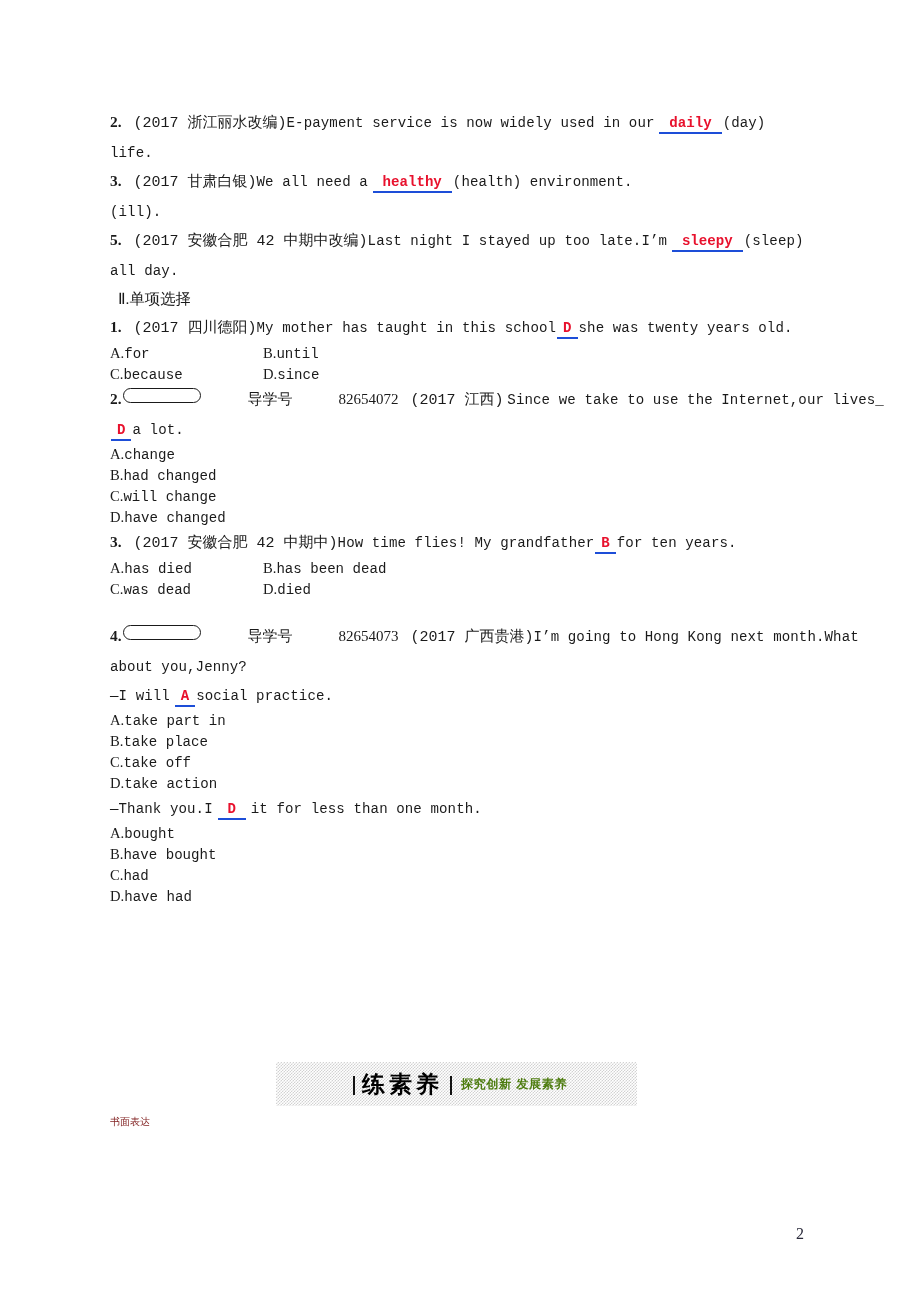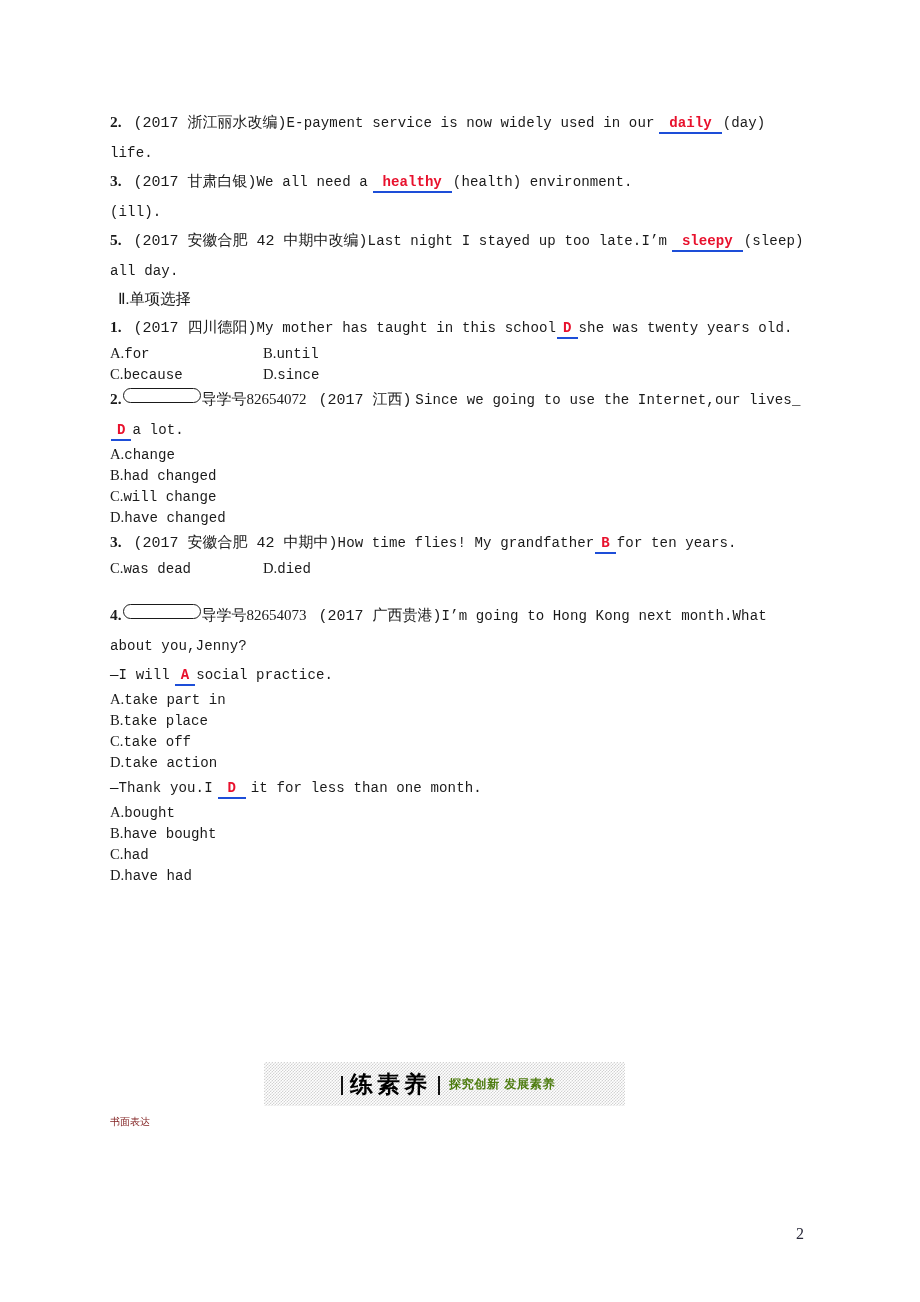--- a/index.html
+++ b/index.html
@@ -85,20 +85,21 @@
     border: 1.4px solid #1a1a1a;
     border-radius: 9px;
     vertical-align: 1px;
     margin: 0 1px 0 1px;
     background: #ffffff;
   }
 
   .dxh {
     font-family: "Liberation Serif", "DejaVu Serif", serif;
     font-size: 15px;
+    margin-left: 46px;
   }
 
   
   .choices { line-height: 20px; }
   .choice-row { white-space: nowrap; }
   .choice {
     display: inline-block;
     font-size: 14.1px;
   }
   .choice .lbl {
@@ -108,21 +109,21 @@
   .choice .txt {
     font-family: "Liberation Mono", "DejaVu Sans Mono", monospace;
     font-size: 14.1px;
   }
   .col1 { width: 153px; }
   .spacer-md { height: 22px; }
 
   
   .banner-wrap {
     position: absolute;
-    left: 264px;
+    left: 276px;
     top: 1062px;
     width: 361px;
     height: 44px;
   }
   .banner {
     position: absolute;
     inset: 0;
     background-color: #ffffff;
     background-image:
       linear-gradient(45deg,  #d2d2d2 25%, transparent 25%, transparent 75%, #d2d2d2 75%),
@@ -228,38 +229,41 @@
           <span class="choice col1"><span class="lbl">A.</span><span class="txt">for</span></span><span class="choice"><span class="lbl">B.</span><span class="txt">until</span></span>
         </div>
         <div class="choice-row">
           <span class="choice col1"><span class="lbl">C.</span><span class="txt">because</span></span><span class="choice"><span class="lbl">D.</span><span class="txt">since</span></span>
         </div>
       </div>
     </div>
 
     <div>
       <div class="line">
-        <span class="num">2.</span><span class="capsule"></span><span class="dxh">导学号</span><span class="dxh">82654072</span><span class="cn">(2017 江西)</span>&nbsp;<span class="en">Since we going to use the Internet,our lives_</span>
+        <span class="num">2.</span><span class="capsule"></span><span class="dxh">导学号</span><span class="dxh">82654072</span><span class="cn">(2017 江西)</span>&nbsp;<span class="en">Since we take to use the Internet,our lives_</span>
       </div>
       <div class="line">
         <span class="ans tight">D</span><span class="en">a lot.</span>
       </div>
       <div class="choices">
         <div class="choice-row"><span class="choice"><span class="lbl">A.</span><span class="txt">change</span></span></div>
         <div class="choice-row"><span class="choice"><span class="lbl">B.</span><span class="txt">had changed</span></span></div>
         <div class="choice-row"><span class="choice"><span class="lbl">C.</span><span class="txt">will change</span></span></div>
         <div class="choice-row"><span class="choice"><span class="lbl">D.</span><span class="txt">have changed</span></span></div>
       </div>
     </div>
 
     <div>
       <div class="line">
         <span class="num">3.</span><span class="cn">(2017 安徽合肥 42 中期中)</span><span class="en">How time flies! My grandfather</span><span class="ans tight">B</span><span class="en">for ten years.</span>
       </div>
       <div class="choices">
+        <div class="choice-row">
+          <span class="choice col1"><span class="lbl">A.</span><span class="txt">has died</span></span><span class="choice"><span class="lbl">B.</span><span class="txt">has been dead</span></span>
+        </div>
         <div class="choice-row">
           <span class="choice col1"><span class="lbl">C.</span><span class="txt">was dead</span></span><span class="choice"><span class="lbl">D.</span><span class="txt">died</span></span>
         </div>
       </div>
     </div>
 
     <div class="spacer-md"></div>
 
     <div>
       <div class="line">

